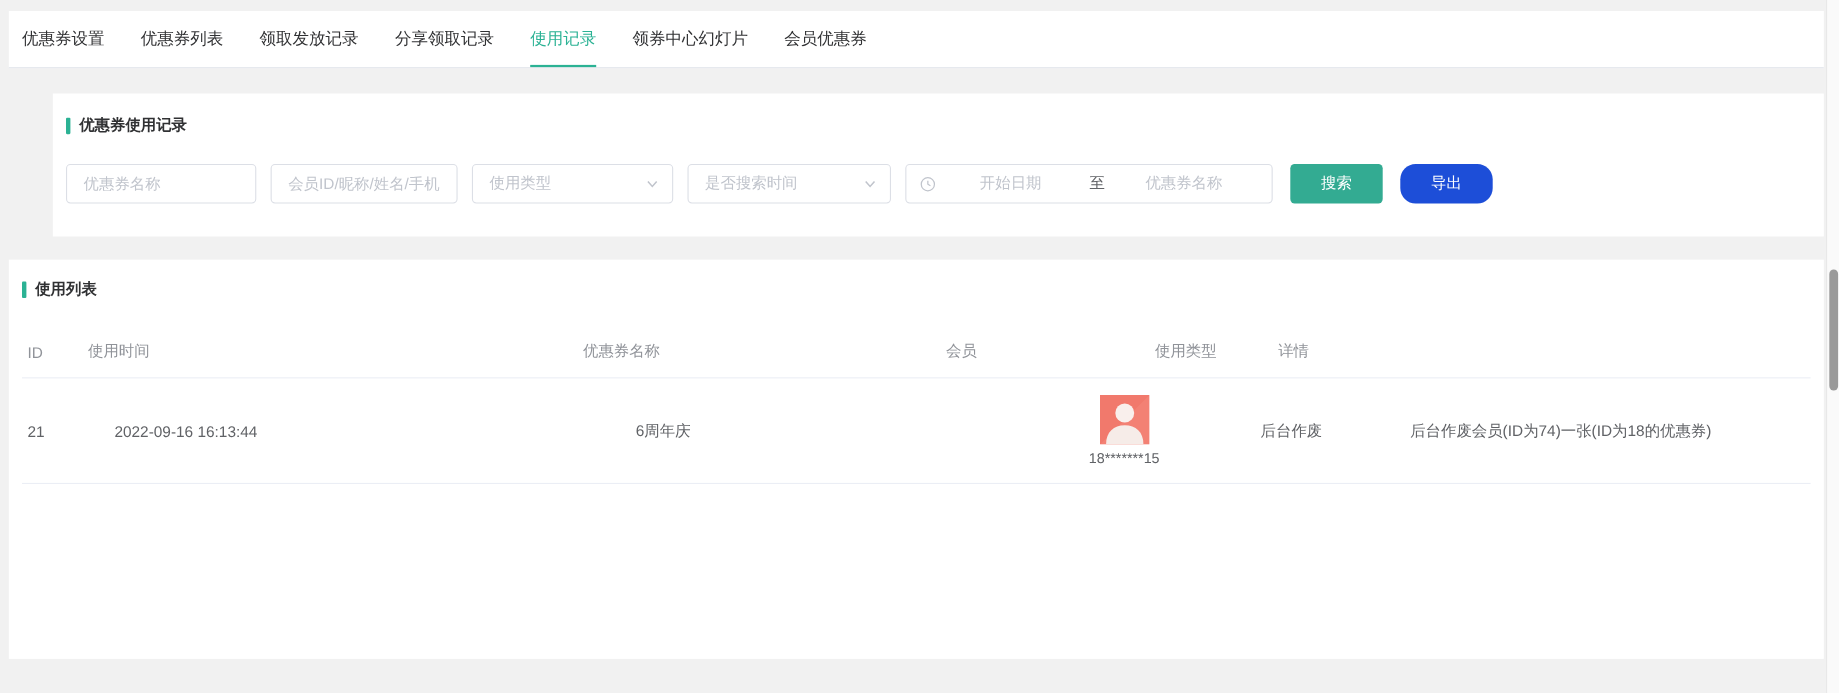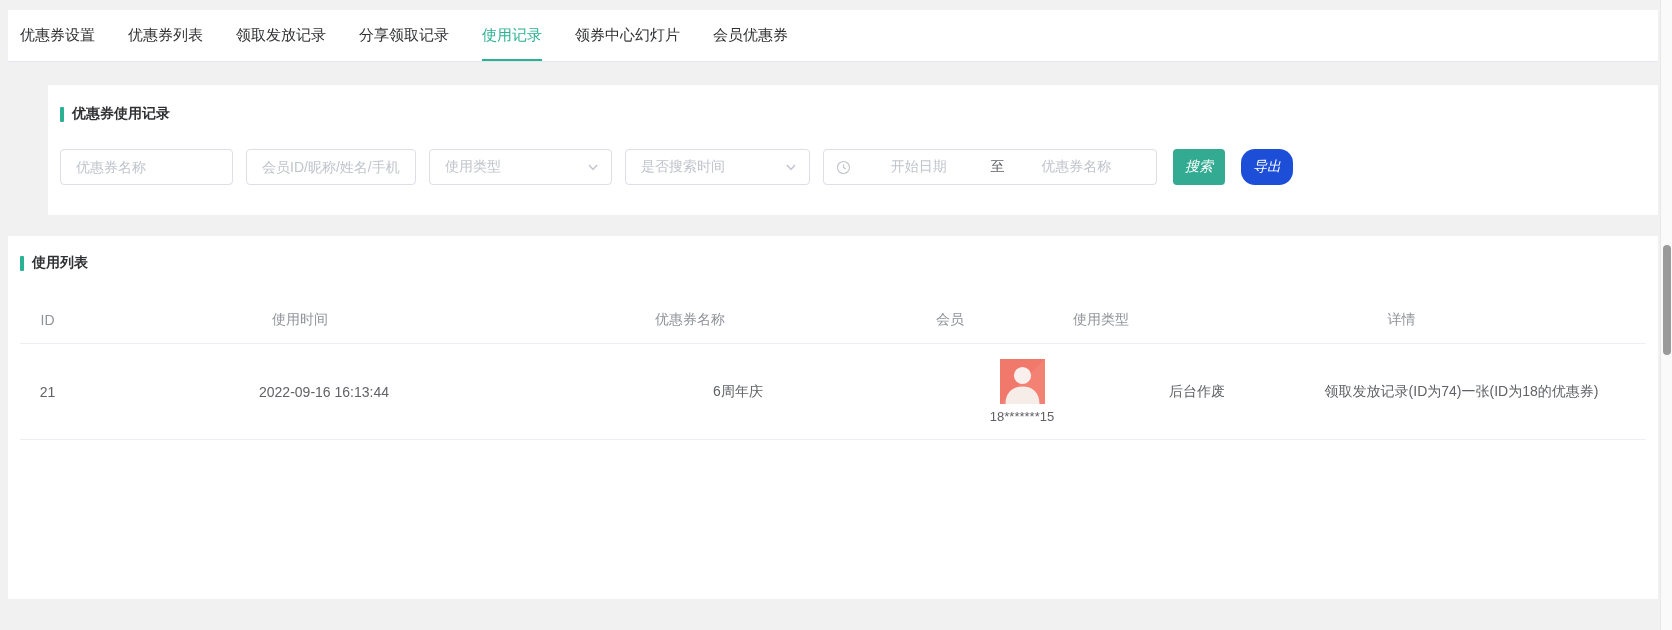--- a/index.html
+++ b/index.html
@@ -61,35 +61,34 @@
   .fake-select { justify-content:space-between; padding:0 12px 0 15px; cursor:pointer; }
   .fake-select .ph { color:#c0c4cc; }
   .ctl-usetype { width:183px; }
   .ctl-timefilter { width:185px;font-family:Liberation Serif, serif; }
   .daterange { width:334px; padding:4px 12px; cursor:pointer; }
   .daterange .ph { color:#c0c4cc; flex:1; text-align:center; }
   .daterange .sep { color:#606266; padding:0 4px; }
   .clock { width:15px; height:15px; flex:none; }
   .btn {
     height:36px; border:none; border-radius:4px; color:#fff;
-    font-size:14px; padding:0 12px; cursor:pointer;
+    font-size:14px; padding:0 28px; cursor:pointer;
     font-family:"Liberation Sans","DejaVu Sans",sans-serif;
-    font-style:italic;
   }
   .btn-search { background:#33ab92; margin-left:3px; }
   .btn-export { background:#1d4ed8; margin-left:16px;border-radius:14px; }
 
   
   .table { margin-top:24px; }
   .trow { display:flex; align-items:center; }
   .thead { height:48px; border-bottom:1px solid #ebeef5; }
   .thead .cell { color:#909399; font-size:14px; font-weight:500; }
   .tbody-row { height:96px; border-bottom:1px solid #ebeef5;gap:24px; }
   .tbody-row .cell { color:#606266; font-size:14px; }
-  .cell { text-align:center; padding:0 5px; overflow:hidden; }
+  .cell { text-align:left; padding:0 5px; overflow:hidden; }
   .col-id { width:55px; }
   .col-time { width:450px; }
   .col-coupon { width:330px; }
   .col-member { width:190px; }
   .col-type { width:112px; }
   .col-detail { flex:1; }
   .member-cell { display:flex; flex-direction:column; align-items:center; }
   .avatar { width:45px; height:45px; display:block; }
   .member-phone { margin-top:5px; font-size:13px; color:#606266; }
 
@@ -177,21 +176,21 @@
             <svg class="avatar" viewBox="0 0 45 45">
               <rect x="0" y="0" width="45" height="45" fill="#f1796c"></rect>
               <path d="M0,45 L45,0 L45,45 Z" fill="#f4887b" opacity="0.55"></path>
               <circle cx="22.5" cy="16.5" r="8.6" fill="#f9efec"></circle>
               <path d="M5.5,45 C5.5,33.5 12.5,27.5 22.5,27.5 C32.5,27.5 39.5,33.5 39.5,45 Z" fill="#f6ece8"></path>
             </svg>
             <span class="member-phone">18*******15</span>
           </div>
         </div>
         <div class="cell col-type">后台作废</div>
-        <div class="cell col-detail">领取发放记录(ID为74)一张(ID为18的优惠券)</div>
+        <div class="cell col-detail">后台作废会员(ID为74)一张(ID为18的优惠券)</div>
       </div>
     </div>
   </div>
 
 </div>
 
 <div class="scrollbar">
   <div class="scroll-thumb"></div>
 </div>
 

